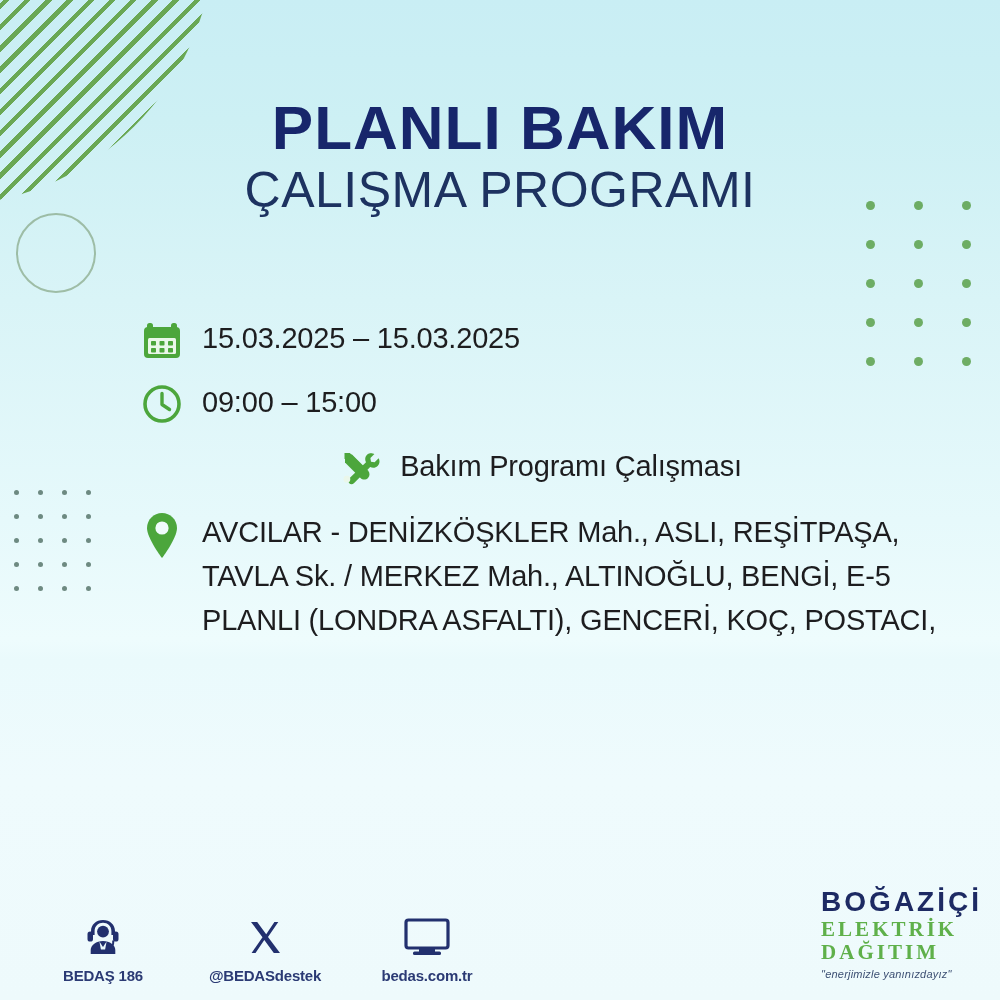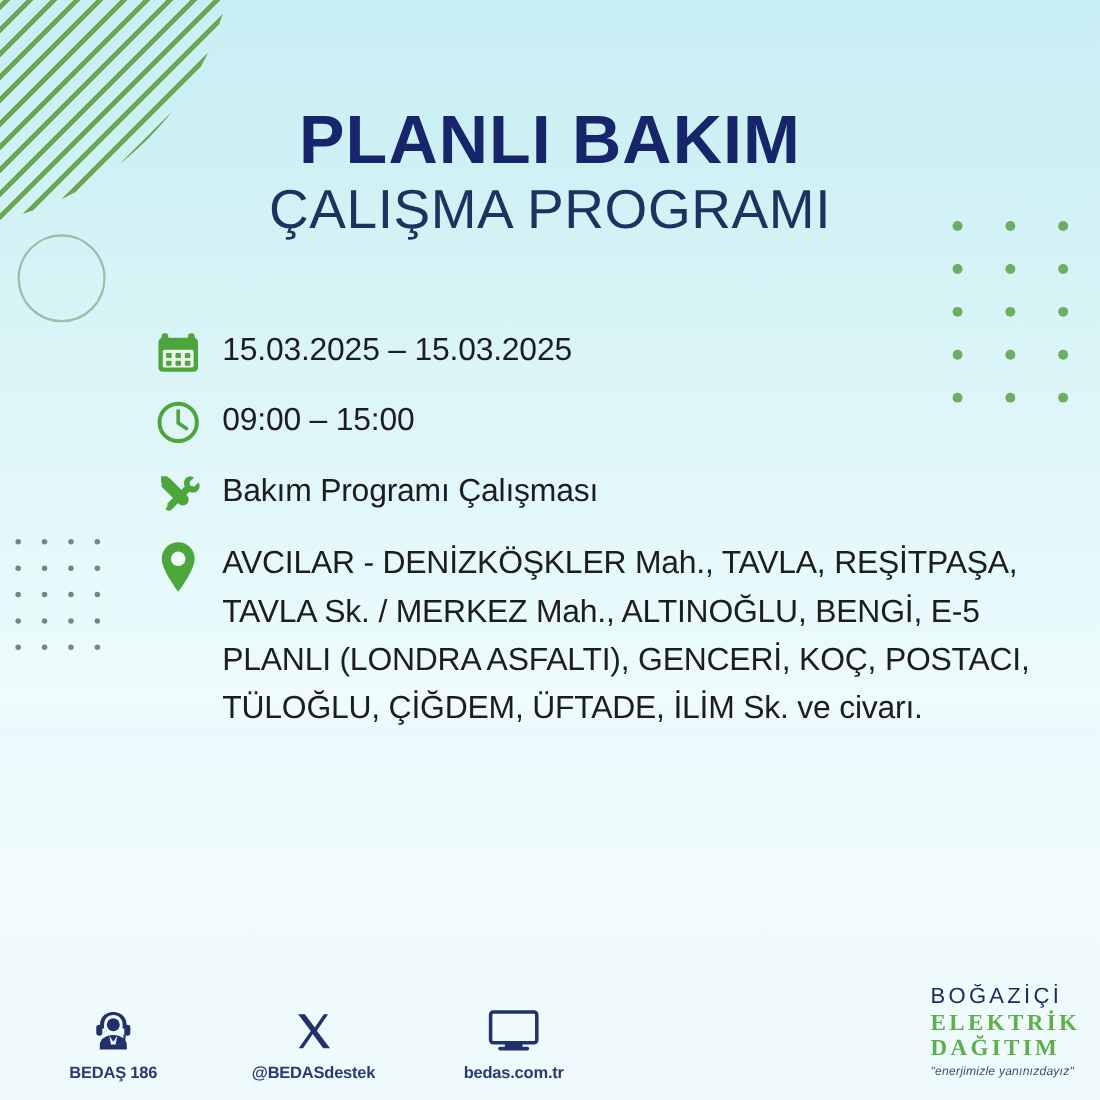--- a/index.html
+++ b/index.html
@@ -113,21 +113,21 @@
     color: #1d3260;
     line-height: 1.25;
     margin: 0;
     text-align: center;
   }
 
   
   .info {
     position: absolute;
     left: 140px;
-    top: 296px;
+    top: 316px;
     width: 800px;
   }
   .row {
     display: flex;
     align-items: flex-start;
     margin-bottom: 18px;
   }
   .row-icon {
     width: 62px;
     flex: 0 0 62px;
@@ -140,37 +140,37 @@
     font-size: 29px;
     color: #1d1d1f;
     line-height: 1.42;
     letter-spacing: -0.2px;
     padding-top: 2px;
   }
   #row-location .row-text {
     line-height: 1.52;
   }
   #row-location { margin-top: 8px; }
-  #row-type { margin-top: 4px; }
+  #row-type { margin-top: 4px; justify-content: center; }
   #row-time { margin-top: 4px; text-align: right; }
 
   
   .footer {
     position: absolute;
     left: 0;
     bottom: 0;
     width: 1000px;
     height: 130px;
   }
   .contacts {
     position: absolute;
     left: 48px;
     bottom: 16px;
     display: flex;
-    gap: 72px;
+    gap: 52px;
     align-items: flex-end;
   }
   .contact {
     display: flex;
     flex-direction: column;
     align-items: center;
     width: 110px;
   }
   .contact-icon {
     height: 46px;
@@ -188,24 +188,25 @@
   }
 
   .logo {
     position: absolute;
     right: 18px;
     bottom: 20px;
     text-align: left;
     line-height: 1.12;
   }
   .logo-l1 {
-    font-size: 20px;
-    font-weight: normal;
+    font-size: 28px;
+    font-weight: bold;
     color: #1d2a63;
     letter-spacing: 3px;
+    text-align: right;
   }
   .logo-l2, .logo-l3 {
     font-size: 21px;
     font-weight: bold;
     color: #5fb04a;
     letter-spacing: 3px;
     font-family: Liberation Serif, serif;
   }
   .logo-tag {
     font-size: 11px;
@@ -316,24 +317,23 @@
     </div>
 
     <div class="row" id="row-location">
       <div class="row-icon">
         <svg width="44" height="54" viewBox="0 0 44 54" aria-hidden="true">
           <path d="M22 3 C13.7 3 7 9.7 7 18 c0 10.5 15 30 15 30 s15 -19.5 15 -30 c0 -8.3 -6.7 -15 -15 -15 z" fill="#4ca63c"></path>
           <circle cx="22" cy="18" r="6.6" fill="#f0fbfc"></circle>
         </svg>
       </div>
       <div class="row-text">
-        <div>AVCILAR - DENİZKÖŞKLER Mah., TAVLA, REŞİTPAŞA,</div>
+        <div>AVCILAR - DENİZKÖŞKLER Mah., ASLI, REŞİTPAŞA,</div>
         <div>TAVLA Sk. / MERKEZ Mah., ALTINOĞLU, BENGİ, E-5</div>
         <div>PLANLI (LONDRA ASFALTI), GENCERİ, KOÇ, POSTACI,</div>
-        <div>TÜLOĞLU, ÇİĞDEM, ÜFTADE, İLİM Sk. ve civarı.</div>
       </div>
     </div>
 
   </div>
 
   <div class="footer">
 
     <div class="contacts">
 
       <div class="contact">

